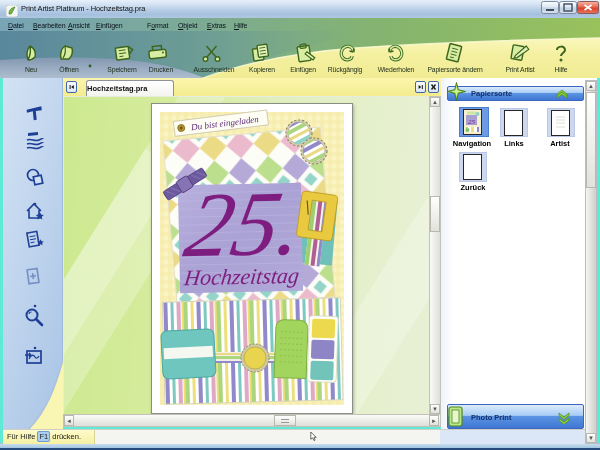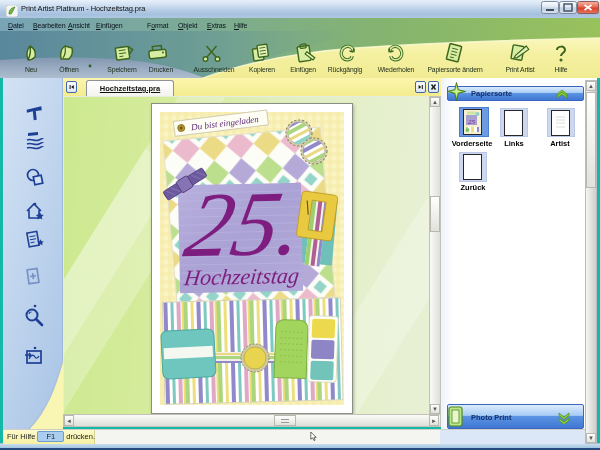--- a/index.html
+++ b/index.html
@@ -1,36 +1,36 @@
 <!DOCTYPE html>
 <html><head>
 <meta charset="utf-8">
 <style>
   html,body{margin:0;padding:0;}
   body{width:600px;height:450px;overflow:hidden;font-family:"Liberation Sans",sans-serif;}
-  #app{position:relative;width:600px;height:450px;background:#14b8a6;overflow:hidden;}
+  #app{position:relative;width:600px;height:450px;background:#5eead4;overflow:hidden;}
   .abs{position:absolute;}
   
   #titlebar{left:0;top:0;width:600px;height:18px;
     background:linear-gradient(#e7f0fa 0%,#cfdff1 30%,#b7cde6 55%,#a5c0de 80%,#b0c8e2 100%);
     border-bottom:1px solid #8fa9c8;}
   #title-text{left:21px;top:4px;font-size:7.5px;letter-spacing:-0.1px;color:#111;}
   #bottomframe{left:0;top:443px;width:600px;height:7px;background:linear-gradient(#c8dcee,#a6c8e2 50%,#8fb6d8);border-top:1px solid #a8bed6;}
   #bottomedge{left:0;top:448px;width:600px;height:2px;background:#274a7c;}
   
   #header{left:0;top:18px;width:600px;height:60px;}
   .menu-item{position:absolute;top:4px;font-size:7px;letter-spacing:-0.15px;color:#0a141c;}
   .menu-item u{text-decoration-thickness:1px;}
   .tool-label{position:absolute;top:48px;font-size:6.8px;letter-spacing:-0.15px;color:#1c2c1a;text-align:center;transform:translateX(-50%);white-space:nowrap;}
   .tool-ico{position:absolute;top:24px;transform:translateX(-50%);}
   
   #tabbar{left:62px;top:78px;width:379px;height:18px;background:linear-gradient(#fbf6ae,#f4ec8e);border-bottom:1px solid #cfc66a;}
   .tbtn{position:absolute;width:11px;height:12px;background:linear-gradient(#fdfdfd,#dbe6f2);border:1px solid #4466aa;border-radius:2px;box-sizing:border-box;}
   .tbtn svg{display:block;margin:0 auto;}
-  #tab{position:absolute;left:24px;top:2px;width:86px;height:16px;background:linear-gradient(#ffffff,#f2f2ee);border:1px solid #8d9296;border-bottom:none;border-radius:3px 3px 0 0;font-size:7.5px;font-weight:bold;color:#111;text-align:center;line-height:15px;text-decoration:underline;}
+  #tab{position:absolute;left:24px;top:2px;width:86px;height:16px;background:linear-gradient(#ffffff,#f2f2ee);border:1px solid #8d9296;border-bottom:none;border-radius:3px 3px 0 0;font-size:7.5px;font-weight:bold;color:#111;line-height:15px;}
   #sidebar{left:3px;top:78px;width:59px;height:351px;background:linear-gradient(105deg,#d3e2f4 0%,#bcd2ec 55%,#a9c4e6 100%);border-right:1px solid #9db8da;}
   .sico{position:absolute;left:32px;transform:translateX(-50%);}
   
   #canvas{left:63px;top:96px;width:366px;height:318px;background:linear-gradient(93deg,#cce98f 0%,#d6ec9e 30%,#e2efc2 60%,#e8f0d5 100%);border:1px solid #e7ecdf;border-right:none;overflow:hidden;}
   .streak{position:absolute;background:rgba(255,255,255,0.25);transform:rotate(32deg);}
   
   #vscroll{left:429px;top:96px;width:12px;height:319px;background:linear-gradient(90deg,#fafaf6,#dededa);border:1px solid #c2c2ba;box-sizing:border-box;}
   #hscroll{left:63px;top:414px;width:378px;height:13px;background:linear-gradient(#fafaf6,#dededa);border:1px solid #c2c2ba;box-sizing:border-box;}
   .sb-btn{position:absolute;z-index:4;background:linear-gradient(#ffffff,#e2e2dc);border:1px solid #b8b8b0;box-sizing:border-box;font-size:6px;color:#555;text-align:center;}
   
@@ -515,21 +515,21 @@
     <div class="thumb" style="left:63px;top:32px;"></div>
     <div class="ped" style="left:106px;top:30px;"></div>
     <div class="thumb" style="left:110px;top:32px;"><svg width="17" height="24">
           <g stroke="#dcdcd8" stroke-width="1">
             <line x1="4" y1="6" x2="13" y2="6"></line>
             <line x1="4" y1="9" x2="13" y2="9"></line>
             <line x1="4" y1="12" x2="13" y2="12"></line>
             <line x1="4" y1="16" x2="13" y2="16"></line>
           </g>
         </svg></div>
-    <div class="tlabel" style="left:31px;top:61px;">Vorderseite</div>
+    <div class="tlabel" style="left:31px;top:61px;">Navigation</div>
     <div class="tlabel" style="left:73px;top:61px;">Links</div>
     <div class="tlabel" style="left:119px;top:61px;">Artist</div>
     <div class="ped" style="left:18px;top:74px;height:28px;"></div>
     <div class="thumb" style="left:22px;top:76px;"></div>
     <div class="tlabel" style="left:32px;top:105px;">Zurück</div>
 
     <div class="hdrbar" style="top:326px;height:25px;"></div>
     <svg class="abs" style="left:5px;top:326px;" width="20" height="25">
         <rect x="3" y="3" width="13" height="19" rx="2" fill="#bce68a" stroke="#4e8a1a" stroke-width="1.2"></rect>
         <rect x="6" y="6" width="7" height="13" fill="#e8f6d0" stroke="#4e8a1a" stroke-width="0.8"></rect>
@@ -543,20 +543,20 @@
       </svg>
     <div class="abs" style="left:0px;top:351px;width:156px;height:15px;background:#d7e5f6;"></div>
   </div>
   <div id="rscroll" class="abs"></div>
   <div class="sb-btn" style="left:586px;top:81px;width:10px;height:10px;line-height:9px;">▲</div>
   <div class="sb-btn" style="left:586px;top:433px;width:10px;height:10px;line-height:9px;">▼</div>
   <div class="sb-btn" style="left:586px;top:92px;width:10px;height:96px;"></div>
 
   <div id="statusbar" class="abs">
     <div id="status-right-bg"></div>
-    <div id="status-left">Für Hilfe <span style="background:#aacdf0;border:1px solid #6b9fd4;border-radius:2px;padding:0 8px;">F1</span> drücken.</div>
+    <div id="status-left">Für Hilfe <span style="background:#aacdf0;border:1px solid #6b9fd4;border-radius:2px;padding:0 1px;">F1</span> drücken.</div>
     <svg style="position:absolute;left:306px;top:2px;" width="8" height="11">
         <path d="M2 0 L2 8 L4 6.5 L5.5 9.5 L6.8 9 L5.5 6 L8 6 Z" fill="#fff" stroke="#333" stroke-width="0.8" transform="scale(0.9)"></path>
       </svg>
   </div>
   <div id="bottomframe" class="abs"></div>
   <div id="bottomedge" class="abs"></div>
 </div>
 
 </body></html>

